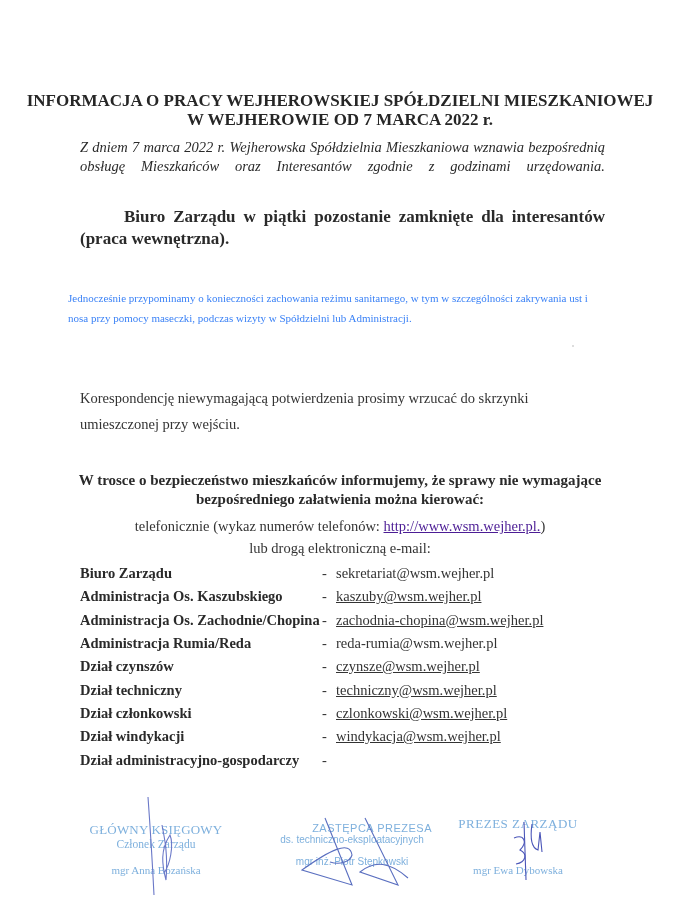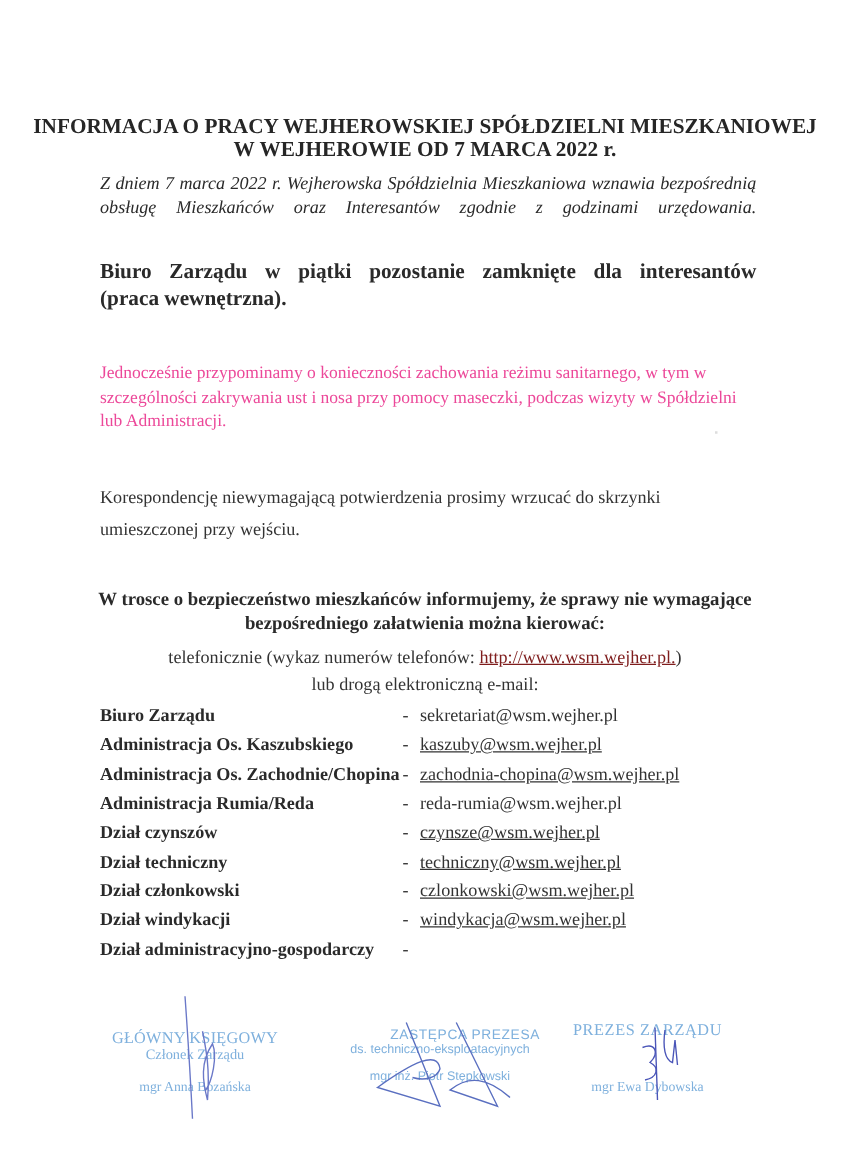--- a/index.html
+++ b/index.html
@@ -3,26 +3,26 @@
 <meta charset="utf-8">
 <style>
   html, body { margin: 0; padding: 0; background: #ffffff; }
   body { width: 680px; height: 923px; position: relative; overflow: hidden;
          font-family: "Liberation Serif", "DejaVu Serif", serif; color: #2a2a2a; }
   .abs { position: absolute; }
   .title { left: 0; width: 680px; text-align: center; font-weight: bold; font-size: 17px; line-height: 19px; top: 91px; color: #262626; }
   .intro { left: 80px; width: 525px; top: 138px; font-size: 14.5px; line-height: 19px; text-align: justify; text-align-last: justify; font-style: italic; }
   .intro .l2 { display: block; text-align: justify; text-align-last: justify; }
   .closed { left: 80px; width: 525px; top: 206px; font-size: 17px; font-weight: bold; line-height: 22px; color: #2a2a2a; }
-  .closed .l1 { display: block; text-align: justify; text-align-last: justify; }
-  .warn { left: 80px; width: 525px; top: 289px; font-size: 14px; line-height: 19.5px; color: #ec4899; }
+  .closed .l1 { display: block; text-align: justify; text-align-last: justify; margin-left: 44px; }
+  .warn { left: 68px; width: 525px; top: 289px; font-size: 11px; line-height: 19.5px; color: #3b82f6; }
   .corr { left: 80px; width: 530px; top: 385px; font-size: 14.5px; line-height: 26px; color: #333; }
   .care { left: 0; width: 680px; top: 471px; text-align: center; font-weight: bold; font-size: 15px; line-height: 19px; color: #2a2a2a; }
   .phone { left: 0; width: 680px; top: 515px; text-align: center; font-size: 14.5px; line-height: 22px; color: #333; }
-  .phone a, .email-link { color: #7f1d1d; text-decoration: underline; }
+  .phone a, .email-link { color: #4c1d95; text-decoration: underline; }
   .phone .em { font-weight: normal; }
   .contacts { left: 80px; top: 562px; width: 540px; }
   .row { display: flex; height: 23.3px; align-items: center; font-size: 14.5px; }
   .row .dept { width: 242px; font-weight: bold; color: #2a2a2a; }
   .row .dash { width: 14px; color: #333; }
   .row .mail { color: #333; }
   .row .mail.u { text-decoration: underline; }
   .stamp { position: absolute; color: #7eb0dd; text-align: center; }
   .sig { position: absolute; }
   svg.sig path { fill: none; stroke-width: 1.1; }

